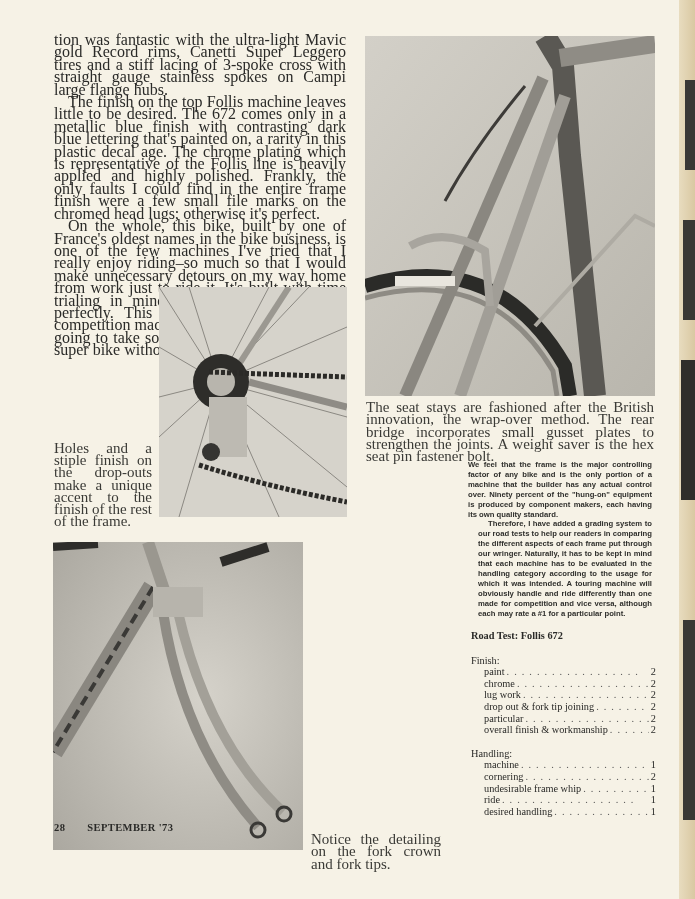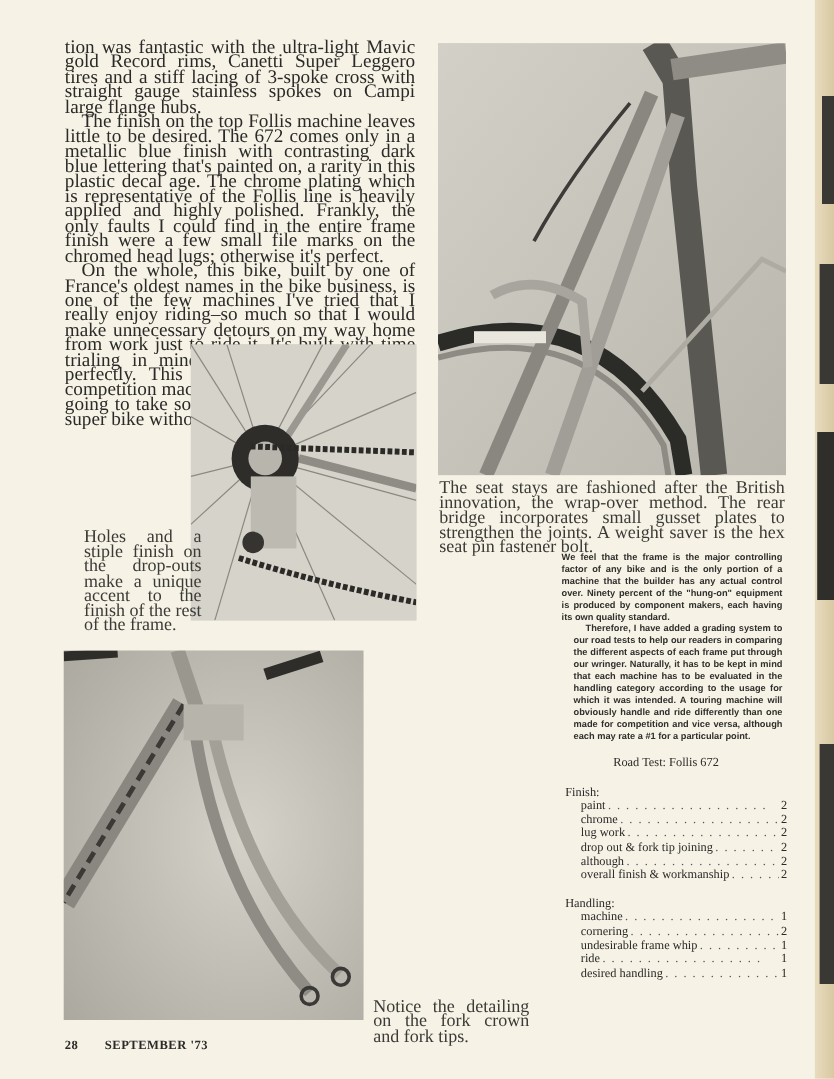--- a/index.html
+++ b/index.html
@@ -22,28 +22,28 @@
     font-size:15px; line-height:12.3px; color:#3a3a36;
     text-align:justify;
   }
   .sans {
     font-family:"Liberation Sans", "DejaVu Sans", sans-serif;
     font-size:7.7px; line-height:9.9px; text-align:justify; color:#2f2f2c;font-weight:bold;
   }
   .sans p { margin:0; }
   .sans p.ind { text-indent:10px;margin-left:10px; }
   .rt { left:471px; top:630px; width:185px; font-size:10.3px; line-height:11.6px; }
-  .rt-title { font-weight:normal; margin-bottom:13px;margin-left:40px; }
+  .rt-title { font-weight:bold; margin-bottom:13px; }
   .rt-section { font-weight:normal; margin-top:0px; }
   .rt-row { display:flex; padding-left:13px; white-space:nowrap;justify-content:space-between; }
   .rt-row .lbl { }
   .rt-row .dots { flex:1; overflow:hidden; letter-spacing:5px; color:#555; padding-left:2px; }
   .rt-row .val { padding-left:2px; }
   .legend { margin-top:13px; }
-  .footer { left:54px; top:866px; font-size:10.5px; font-weight:bold; letter-spacing:0.4px; }
+  .footer { left:54px; top:822px; font-size:10.5px; font-weight:bold; letter-spacing:0.4px; }
   .footer span { margin-right:22px; }
   .edge {
     right:0; top:0; width:16px; height:899px;
     background:linear-gradient(90deg,#e8dcbf,#d9c8a2);
   }
 </style>
 </head>
 <body>
 
 <div class="abs body-text">
@@ -102,21 +102,21 @@
     <path d="M130 0 L 75 85" stroke="#9b9891" stroke-width="6"></path>
     <path d="M90 95 L 188 120" stroke="#8f8c86" stroke-width="7"></path>
     <circle cx="62" cy="95" r="28" fill="#2e2d2a"></circle>
     <circle cx="62" cy="95" r="14" fill="#b8b5ad"></circle>
     <rect x="50" y="110" width="38" height="60" fill="#bdbab2"></rect>
     <circle cx="52" cy="165" r="9" fill="#353431"></circle>
     <path d="M50 85 L 188 90" stroke="#2b2a27" stroke-width="5" stroke-dasharray="4 2"></path>
     <path d="M40 178 Q 110 200 188 215" stroke="#2b2a27" stroke-width="5" stroke-dasharray="4 2" fill="none"></path>
   </svg>
 </div>
-<div class="abs caption" style="left:70px;top:442px;width:98px;line-height:12.2px;">Holes and a stiple finish on the drop-outs make a unique accent to the finish of the rest of the frame.</div>
+<div class="abs caption" style="left:54px;top:442px;width:98px;line-height:12.2px;">Holes and a stiple finish on the drop-outs make a unique accent to the finish of the rest of the frame.</div>
 
 <div class="abs sans" style="left:468px;top:460px;width:184px;">
   <p>We feel that the frame is the major controlling factor of any bike and is the only portion of a machine that the builder has any actual control over. Ninety percent of the "hung-on" equipment is produced by component makers, each having its own quality standard.</p>
   <p class="ind">Therefore, I have added a grading system to our road tests to help our readers in comparing the different aspects of each frame put through our wringer. Naturally, it has to be kept in mind that each machine has to be evaluated in the handling category according to the usage for which it was intended. A touring machine will obviously handle and ride differently than one made for competition and vice versa, although each may rate a #1 for a particular point.</p>
 </div>
 
 <div class="abs photo" style="left:53px;top:542px;width:250px;height:308px;" title="Photo: fork crown and fork tips">
   <svg viewBox="0 0 250 308" preserveAspectRatio="none">
     <defs>
       <radialGradient id="bg3" cx="0.6" cy="0.5" r="0.8">
@@ -157,21 +157,21 @@
       <span class="lbl">lug work</span>
       <span class="dots">..................</span>
       <span class="val">2</span>
     </div>
   <div class="rt-row">
       <span class="lbl">drop out &amp; fork tip joining</span>
       <span class="dots">..................</span>
       <span class="val">2</span>
     </div>
   <div class="rt-row">
-      <span class="lbl">although</span>
+      <span class="lbl">particular</span>
       <span class="dots">..................</span>
       <span class="val">2</span>
     </div>
   <div class="rt-row">
       <span class="lbl">overall finish &amp; workmanship</span>
       <span class="dots">..................</span>
       <span class="val">2</span>
     </div>
 
   <div class="rt-section" style="margin-top:12px;">Handling:</div>

